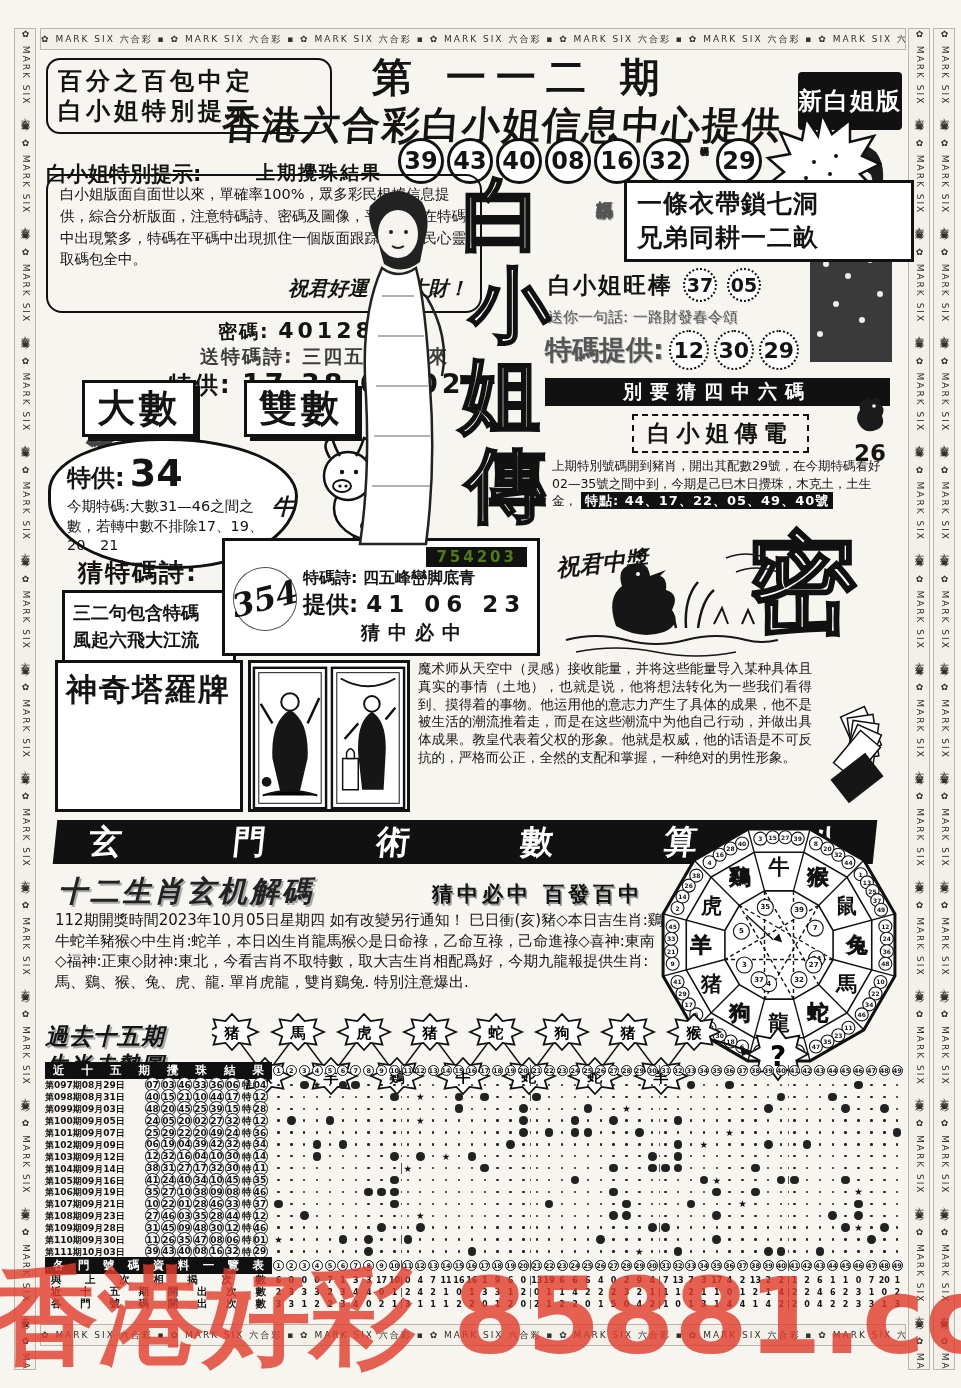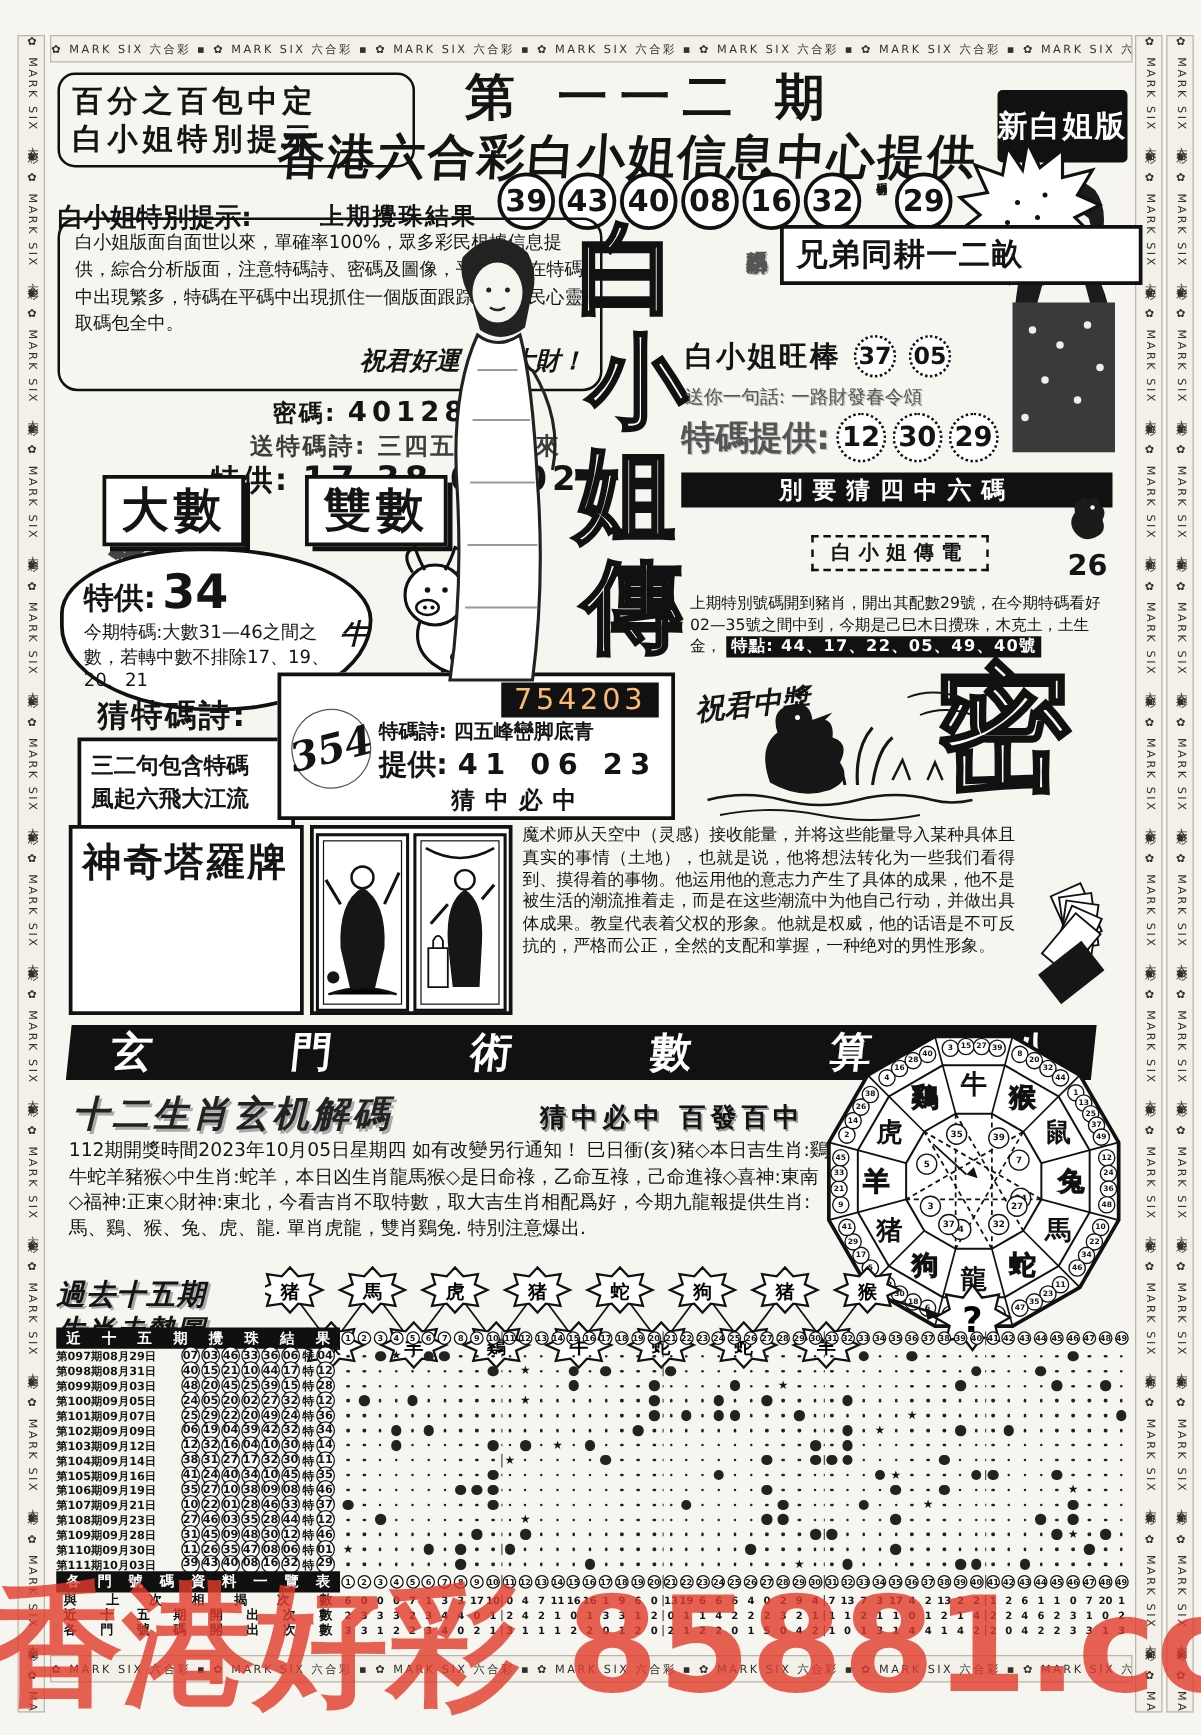--- a/index.html
+++ b/index.html
@@ -37,32 +37,32 @@
   .tab{border:3px solid #111;box-shadow:5px 5px 0 -1px #111;font-size:38px;font-weight:bold;
        padding:0 12px;background:#fff;letter-spacing:4px;}
   .bubble{border:3px solid #111;border-radius:46% 54% 50% 50%/42% 46% 58% 54%;padding:10px 16px;background:#fff;}
   .bubble .big{font-size:38px;font-weight:bold;}
   .bubble .lbl{font-size:24px;font-weight:bold;}
   .bubble .txt{font-size:14.5px;line-height:1.35;margin-top:2px;}
   .poem-lbl{font-size:25px;font-weight:bold;letter-spacing:2px;}
   .poem-box{border:3px solid #111;padding:6px 8px;font-size:18px;font-weight:bold;line-height:1.5;background:#fff;}
   .tesong{font-size:22px;font-weight:bold;letter-spacing:1px;}
   .code-box{border:3px solid #111;background:#fff;padding:6px 10px 4px 78px;position:relative;}
-  .code-chip{background:#111;color:#fdba74;font-size:23px;font-weight:normal;letter-spacing:3px;padding:1px 10px;}
+  .code-chip{background:#111;color:#4d7c0f;font-size:15px;font-weight:bold;letter-spacing:3px;padding:1px 10px;}
   .hand-circle{position:absolute;left:8px;top:26px;width:62px;height:62px;border:1.5px solid #555;
                border-radius:50%;display:flex;align-items:center;justify-content:center;
                font-family:"DejaVu Serif","Liberation Serif",serif;font-style:italic;font-size:32px;
                transform:rotate(-14deg);}
   
   .rpoem{border:3px solid #111;font-size:25px;font-weight:bold;line-height:1.35;padding:4px 10px;background:#fff;letter-spacing:1px;}
   .gray-dist{color:#555;text-shadow:1px 1px 0 #bbb;}
   .band{background:#111;color:#fff;display:flex;align-items:center;justify-content:center;
         font-size:19px;font-weight:bold;letter-spacing:8px;}
-  .cd-box .title{border:2px dashed #111;font-size:16px;font-weight:bold;letter-spacing:6px;
-                 padding:2px 14px;text-align:center;margin:16px auto;width:fit-content;}
+  .cd-box .title{border:2px dashed #111;font-size:23px;font-weight:bold;letter-spacing:6px;
+                 padding:2px 14px;text-align:center;margin:2px auto;width:fit-content;}
   .cd-box .body{font-size:12.5px;line-height:1.4;margin-top:4px;}
   .cd-box .hl{background:#111;color:#fff;font-size:13px;font-weight:bold;padding:1px 4px;letter-spacing:1px;}
   .notice{font-size:19px;font-weight:bold;letter-spacing:6px;}
   .hand{font-family:"DejaVu Serif","Liberation Serif",serif;font-style:italic;font-weight:bold;}
   .vchar{font-size:80px;font-weight:bold;color:#fff;-webkit-text-stroke:2.5px #111;line-height:1;}
   
   .tarot-title{font-size:31px;font-weight:bold;letter-spacing:2px;}
   .tarot-frame{border:3px solid #111;background:#fff;}
   .tarot-text{font-size:13.5px;line-height:1.32;text-align:justify;}
   .tarot-cap{font-size:13.5px;font-weight:bold;border-bottom:2px solid #111;padding-bottom:2px;}
@@ -239,20 +239,21 @@
     </svg>
   </div>
   <div class="abs vchar" style="left:462px;top:176px;">白</div>
   <div class="abs vchar" style="left:470px;top:266px;">小</div>
   <div class="abs vchar" style="left:460px;top:356px;">姐</div>
   <div class="abs vchar" style="left:466px;top:446px;">傳</div>
   <div class="abs vchar" style="left:748px;top:530px;font-size:108px;">密</div>
 
   <div class="abs gray-dist b" style="left:548px;top:188px;width:70px;font-size:17px;line-height:1.6;writing-mode:vertical-rl;height:72px;">白小姐碼料</div>
   <div class="abs rpoem" style="left:624px;top:180px;width:264px;">
+    <div>一條衣帶鎖七洞</div>
     <div>兄弟同耕一二畝</div>
   </div>
   <div class="abs" style="left:548px;top:268px;display:flex;align-items:center;gap:10px;">
     <span class="b" style="font-size:23px;letter-spacing:2px;">白小姐旺棒</span>
     <span class="c dot-c" style="width:34px;height:34px;font-size:19px;">37</span>
     <span class="c dot-c" style="width:34px;height:34px;font-size:19px;">05</span>
   </div>
   <div class="abs gray-dist" style="left:548px;top:308px;font-size:15px;">送你一句話: 一路財發春令頌</div>
   <div class="abs" style="left:545px;top:330px;display:flex;align-items:center;gap:5px;">
     <span class="b gray-dist" style="font-size:27px;">特碼提供:</span>

